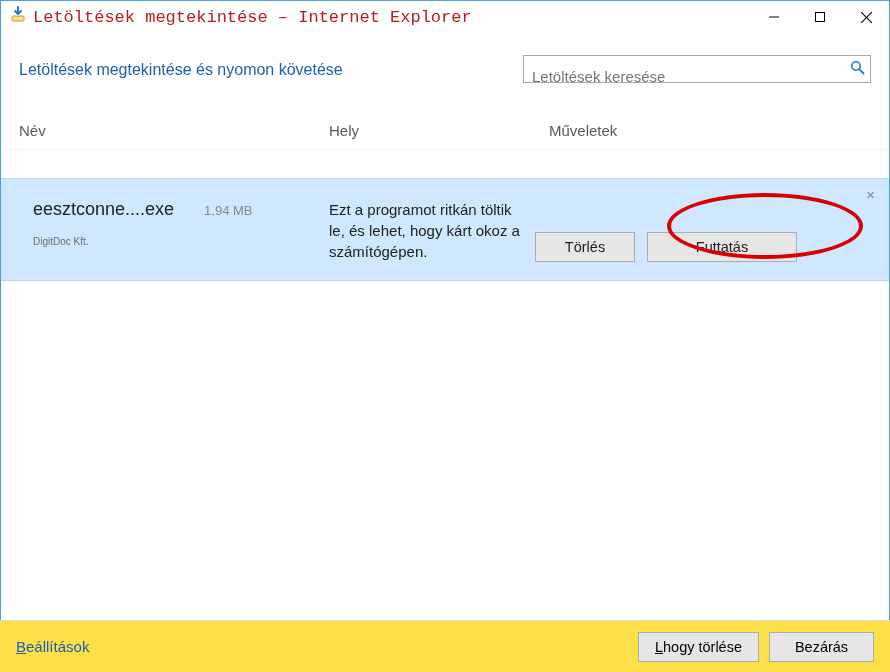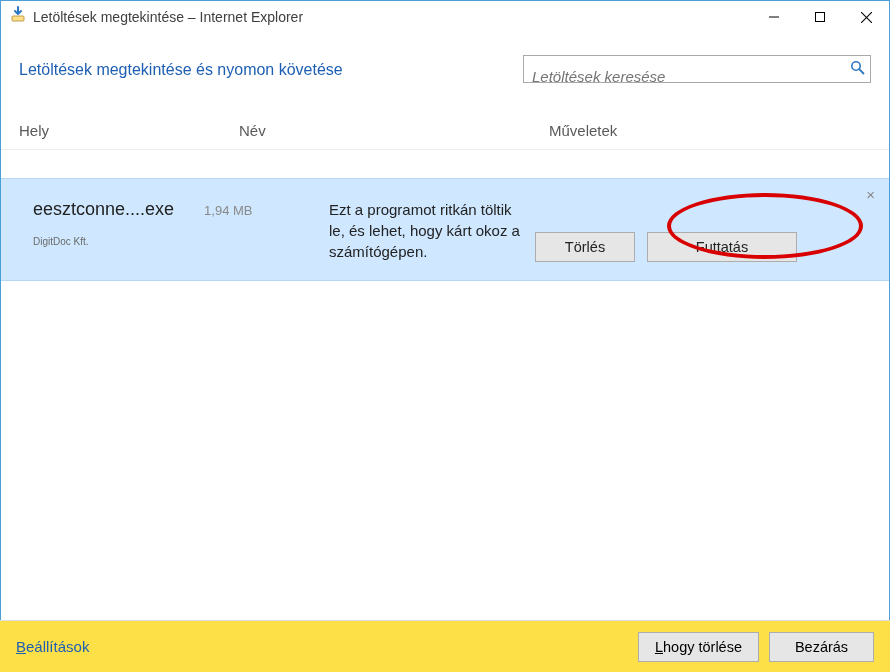--- a/index.html
+++ b/index.html
@@ -1,30 +1,30 @@
 <!DOCTYPE html>
 <html><head>
   <meta charset="utf-8">
   <style>
     * { box-sizing: border-box; margin: 0; padding: 0; font-family: "Segoe UI", Tahoma, sans-serif; }
     body { width: 890px; height: 672px; background: #fff; border: 1px solid #4a9fd8; overflow: hidden; }
 
     
     .titlebar { height: 32px; display: flex; align-items: center; padding: 0 0 0 6px; background: #fff; }
     .title-icon { margin: 0 6px 0 2px; }
-    .title-text { font-size: 14px; color: #404040; flex: 0 0 auto; }
+    .title-text { font-size: 17px; color: #b91c1c; flex: 0 0 auto; font-family: Liberation Mono, monospace; }
     .title-spacer { flex: 1; }
     .winbtn { width: 46px; height: 32px; display: flex; align-items: center; justify-content: center; cursor: default; }
     .winbtn svg { display: block; }
 
     
     .header { display: flex; align-items: center; padding: 22px 18px 8px 18px; gap: 24px; }
     .heading { color: #1e5fb4; font-size: 16px; font-weight: 400; flex: 1; }
     .searchwrap { position: relative; width: 348px; }
-    .searchbox { width: 100%; height: 28px; border: 1px solid #a9a9a9; padding: 16px 30px 2px 8px; font-size: 15px; font-style: italic; color: #686868; outline: none; }
+    .searchbox { width: 100%; height: 28px; border: 1px solid #a9a9a9; padding: 16px 30px 2px 8px; font-size: 15px; color: #686868; outline: none; }
     .searchbtn { position: absolute; right: 0; top: 0; width: 28px; height: 28px; display: flex; align-items: center; justify-content: center; background: transparent; border: none; cursor: pointer; }
 
     
     .cols { display: flex; padding: 28px 18px 10px 18px; border-bottom: 1px solid #eee; margin-bottom: 28px; }
     .col { font-size: 15px; color: #5a5a5a; }
     .col-name { width: 310px; }
     .col-loc { width: 220px; }
     .col-act { flex: 1; }
 
     
@@ -91,22 +91,22 @@
         <svg width="15" height="15" viewBox="0 0 15 15">
           <circle cx="6" cy="6" r="4.2" fill="none" stroke="#2d77c2" stroke-width="1.6"></circle>
           <line x1="9.2" y1="9.2" x2="13.5" y2="13.5" stroke="#2d77c2" stroke-width="1.8" stroke-linecap="round"></line>
         </svg>
       </span>
     </button>
   </div>
 </div>
 
 <div class="cols">
+  <div class="col col-name">Név</div>
   <div class="col col-loc">Hely</div>
-  <div class="col col-name">Név</div>
   <div class="col col-act">Műveletek</div>
 </div>
 
 <div class="row">
   <span class="closex">×</span>
   <div class="cell-name">
     <div class="fileline">
       <span class="filename">eesztconne....exe</span>
       <span class="filesize">1,94 MB</span>
     </div>

